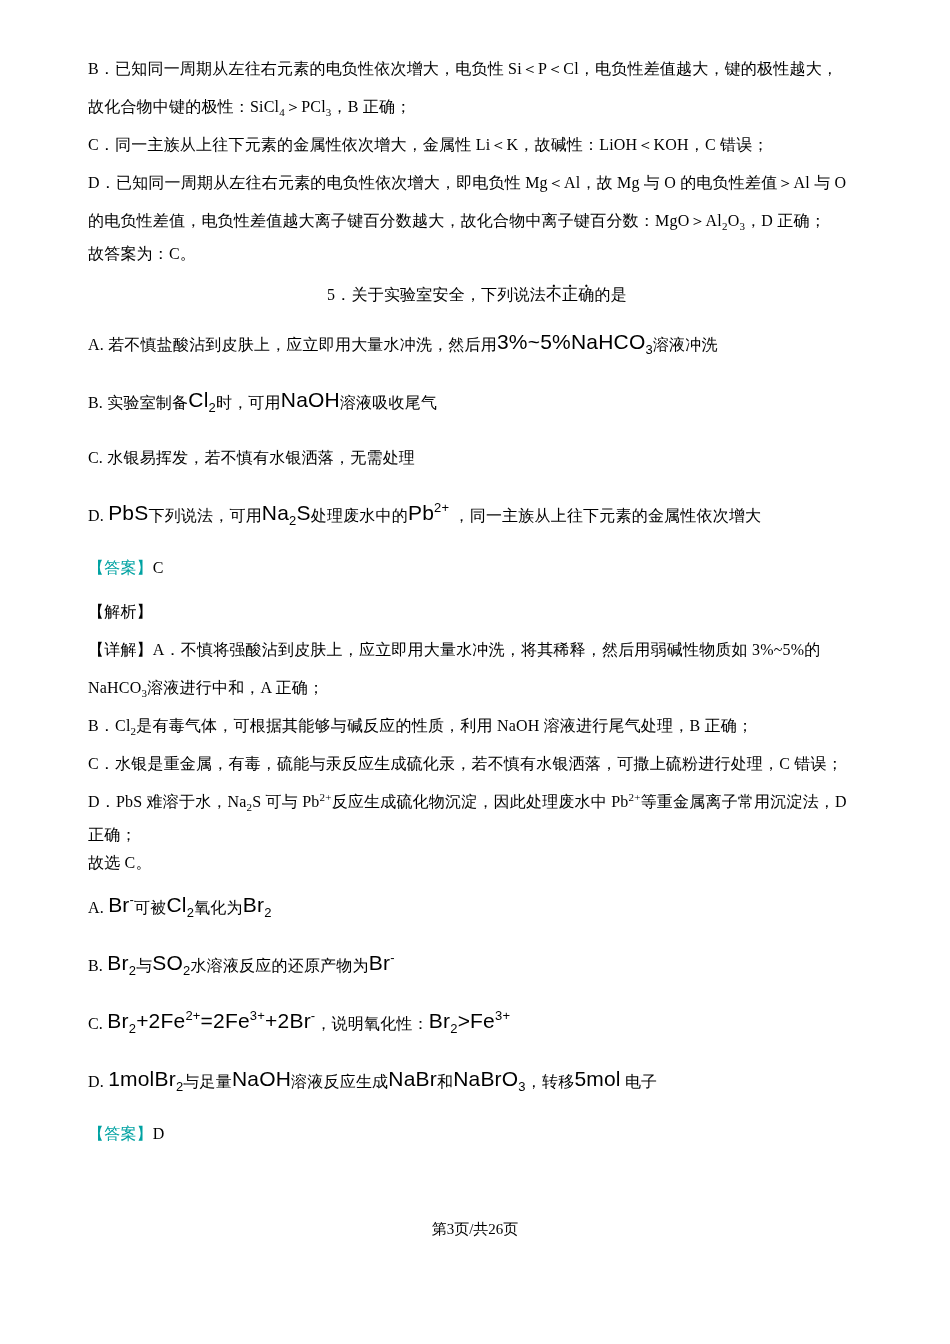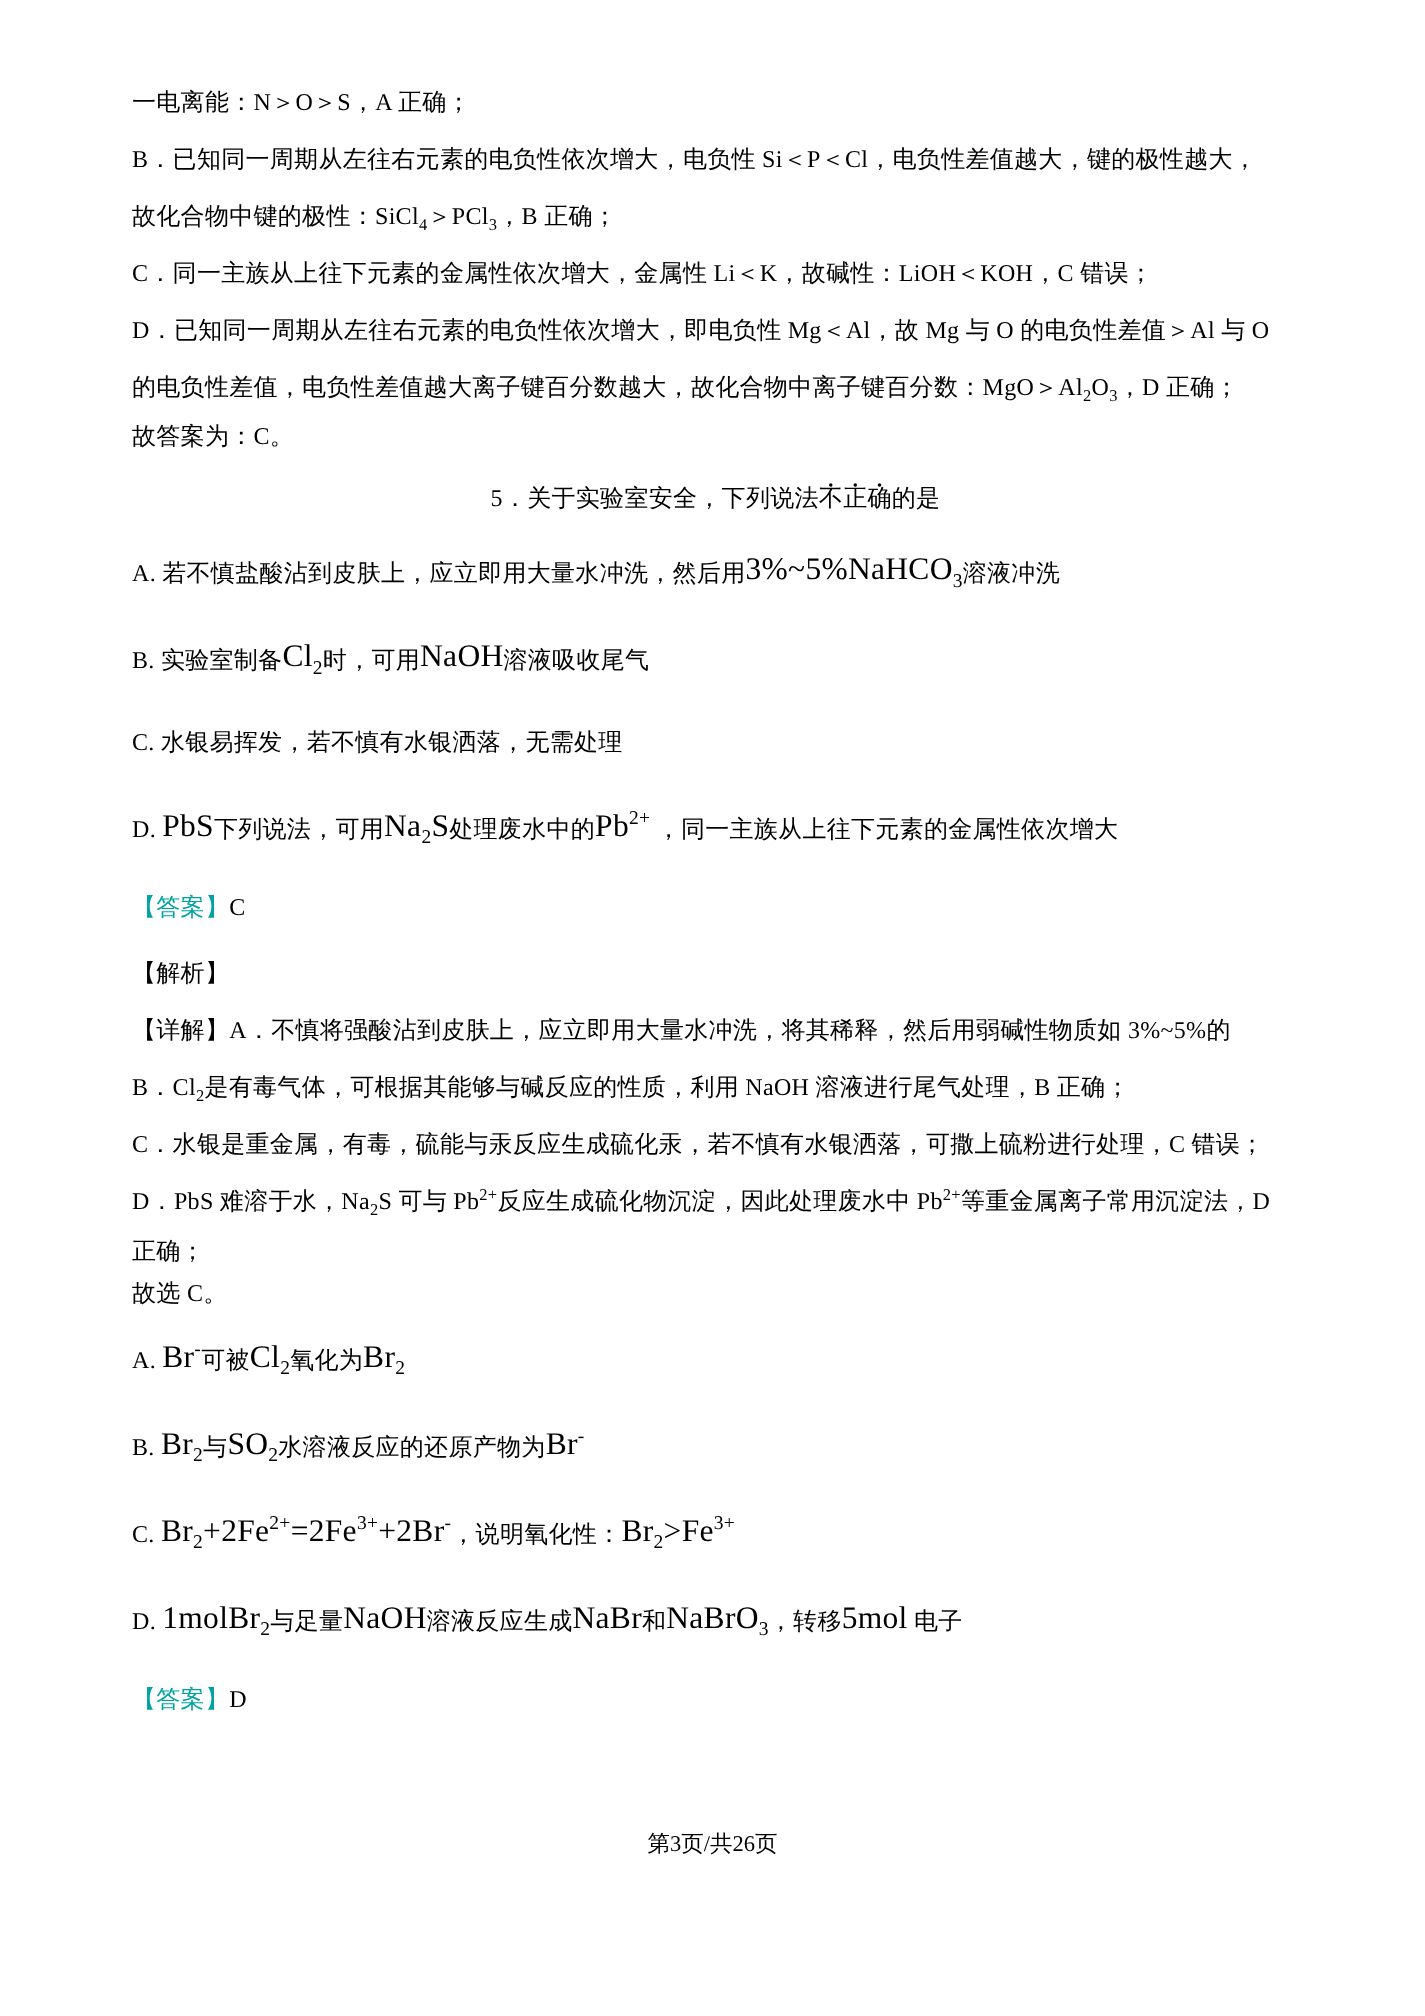--- a/index.html
+++ b/index.html
@@ -20,21 +20,21 @@
     letter-spacing: 0.2px;
     white-space: normal;
   }
   .b38 { line-height: 38px; }
   .b28 { line-height: 28px; }
   .q44 { line-height: 38px; padding-top: 8px; text-align: center; }
   .o55 { line-height: 55px; }
   .a50 { line-height: 50px; }
 
   sub, sup { font-size: 11px; line-height: 0; }
-  .seg-frm { font-size: 21px; vertical-align: 1px; font-family: Liberation Serif, serif; }
+  .seg-frm { font-size: 21px; vertical-align: 1px; font-family: Liberation Sans, sans-serif; }
   .seg-frm sub, .seg-frm sup { font-size: 13px; }
 
   .seg-marker { font-weight: normal; text-align: right; }
 
   .emdot { position: relative; display: inline-block; }
   .emdot::before {
     content: "\00B7";
     position: absolute;
     top: -0.60em;
     left: 50%;
@@ -50,35 +50,35 @@
     top: 1220px;
     text-align: center;
     font-size: 15px;
     color: #000000;
   }
 </style>
 </head>
 <body>
 
 <div class="content">
-    <p class="line b38"><span class="seg-text">一电离能：N＞O＞S，A 正确；</span></p>
     <p class="line b38"><span class="seg-text">B．已知同一周期从左往右元素的电负性依次增大，电负性 Si＜P＜Cl，电负性差值越大，键的极性越大，</span></p>
     <p class="line b38"><span class="seg-text">故化合物中键的极性：SiCl<sub>4</sub>＞PCl<sub>3</sub>，B 正确；</span></p>
     <p class="line b38"><span class="seg-text">C．同一主族从上往下元素的金属性依次增大，金属性 Li＜K，故碱性：LiOH＜KOH，C 错误；</span></p>
     <p class="line b38"><span class="seg-text">D．已知同一周期从左往右元素的电负性依次增大，即电负性 Mg＜Al，故 Mg 与 O 的电负性差值＞Al 与 O</span></p>
     <p class="line b38"><span class="seg-text">的电负性差值，电负性差值越大离子键百分数越大，故化合物中离子键百分数：MgO＞Al<sub>2</sub>O<sub>3</sub>，D 正确；</span></p>
     <p class="line b28"><span class="seg-text">故答案为：C。</span></p>
     <p class="line q44"><span class="seg-text">5．关于实验室安全，下列说法</span><span class="seg-em"><span class="emdot">不</span><span class="emdot">正</span><span class="emdot">确</span></span><span class="seg-text">的是</span></p>
     <p class="line o55"><span class="seg-text">A. 若不慎盐酸沾到皮肤上，应立即用大量水冲洗，然后用</span><span class="seg-frm">3%~5%NaHCO<sub>3</sub></span><span class="seg-text">溶液冲洗</span></p>
     <p class="line o55"><span class="seg-text">B. 实验室制备</span><span class="seg-frm">Cl<sub>2</sub></span><span class="seg-text">时，可用</span><span class="seg-frm">NaOH</span><span class="seg-text">溶液吸收尾气</span></p>
     <p class="line o55"><span class="seg-text">C. 水银易挥发，若不慎有水银洒落，无需处理</span></p>
     <p class="line o55"><span class="seg-text">D. </span><span class="seg-frm">PbS</span><span class="seg-text">下列说法，可用</span><span class="seg-frm">Na<sub>2</sub>S</span><span class="seg-text">处理废水中的</span><span class="seg-frm">Pb<sup>2+</sup></span><span class="seg-text"> ，同一主族从上往下元素的金属性依次增大</span></p>
     <p class="line a50"><span class="seg-marker" style="color: rgb(0, 162, 162);">【答案】</span><span class="seg-text">C</span></p>
     <p class="line b38"><span class="seg-marker" style="color: #000000;">【解析】</span></p>
     <p class="line b38"><span class="seg-text">【详解】A．不慎将强酸沾到皮肤上，应立即用大量水冲洗，将其稀释，然后用弱碱性物质如 3%~5%的</span></p>
+    <p class="line b38"><span class="seg-text">NaHCO<sub>3</sub>溶液进行中和，A 正确；</span></p>
     <p class="line b38"><span class="seg-text">B．Cl<sub>2</sub>是有毒气体，可根据其能够与碱反应的性质，利用 NaOH 溶液进行尾气处理，B 正确；</span></p>
     <p class="line b38"><span class="seg-text">C．水银是重金属，有毒，硫能与汞反应生成硫化汞，若不慎有水银洒落，可撒上硫粉进行处理，C 错误；</span></p>
     <p class="line b38"><span class="seg-text">D．PbS 难溶于水，Na<sub>2</sub>S 可与 Pb<sup>2+</sup>反应生成硫化物沉淀，因此处理废水中 Pb<sup>2+</sup>等重金属离子常用沉淀法，D</span></p>
     <p class="line b28"><span class="seg-text">正确；</span></p>
     <p class="line b28"><span class="seg-text">故选 C。</span></p>
     <p class="line o55"><span class="seg-text">A. </span><span class="seg-frm">Br<sup>-</sup></span><span class="seg-text">可被</span><span class="seg-frm">Cl<sub>2</sub></span><span class="seg-text">氧化为</span><span class="seg-frm">Br<sub>2</sub></span></p>
     <p class="line o55"><span class="seg-text">B. </span><span class="seg-frm">Br<sub>2</sub></span><span class="seg-text">与</span><span class="seg-frm">SO<sub>2</sub></span><span class="seg-text">水溶液反应的还原产物为</span><span class="seg-frm">Br<sup>-</sup></span></p>
     <p class="line o55"><span class="seg-text">C. </span><span class="seg-frm">Br<sub>2</sub>+2Fe<sup>2+</sup>=2Fe<sup>3+</sup>+2Br<sup>-</sup></span><span class="seg-text">，说明氧化性：</span><span class="seg-frm">Br<sub>2</sub>&gt;Fe<sup>3+</sup></span></p>
     <p class="line o55"><span class="seg-text">D. </span><span class="seg-frm">1molBr<sub>2</sub></span><span class="seg-text">与足量</span><span class="seg-frm">NaOH</span><span class="seg-text">溶液反应生成</span><span class="seg-frm">NaBr</span><span class="seg-text">和</span><span class="seg-frm">NaBrO<sub>3</sub></span><span class="seg-text">，转移</span><span class="seg-frm">5mol</span><span class="seg-text"> 电子</span></p>
     <p class="line a50"><span class="seg-marker" style="color: rgb(0, 162, 162);">【答案】</span><span class="seg-text">D</span></p>

